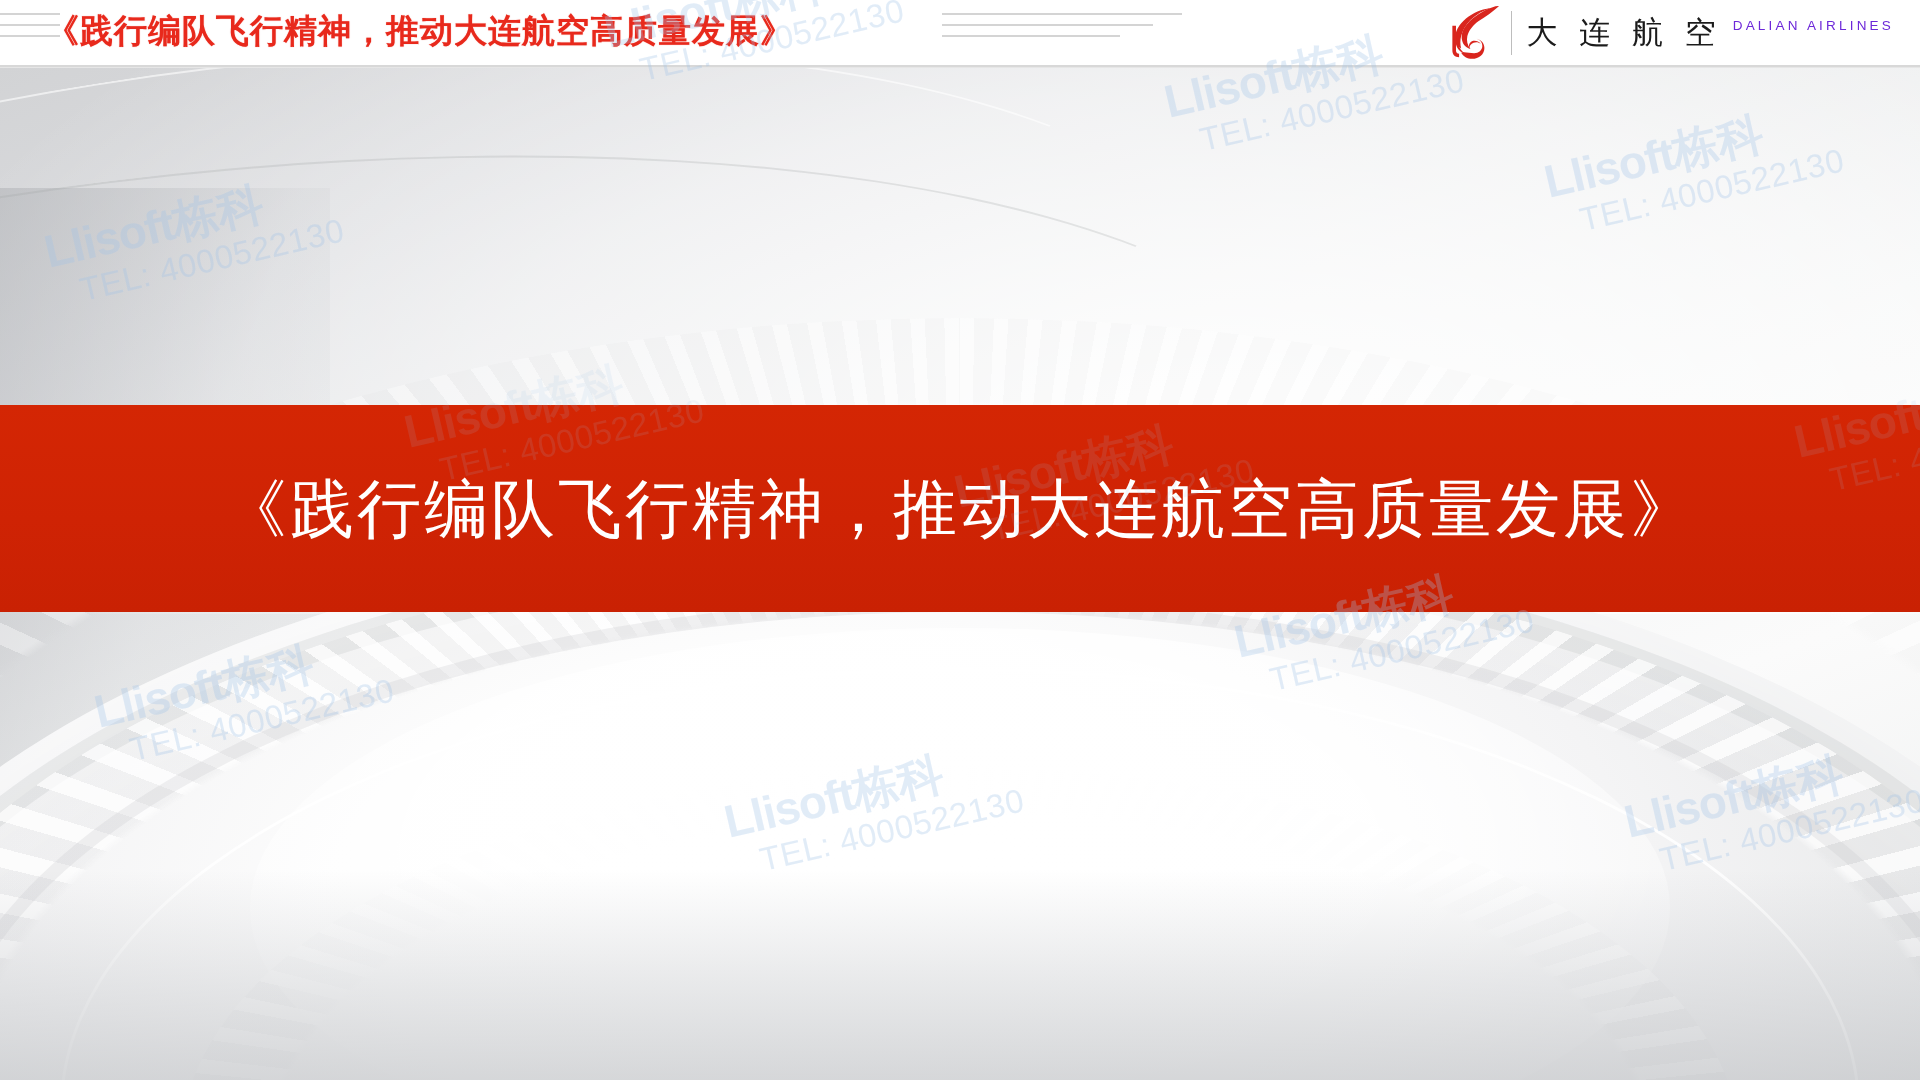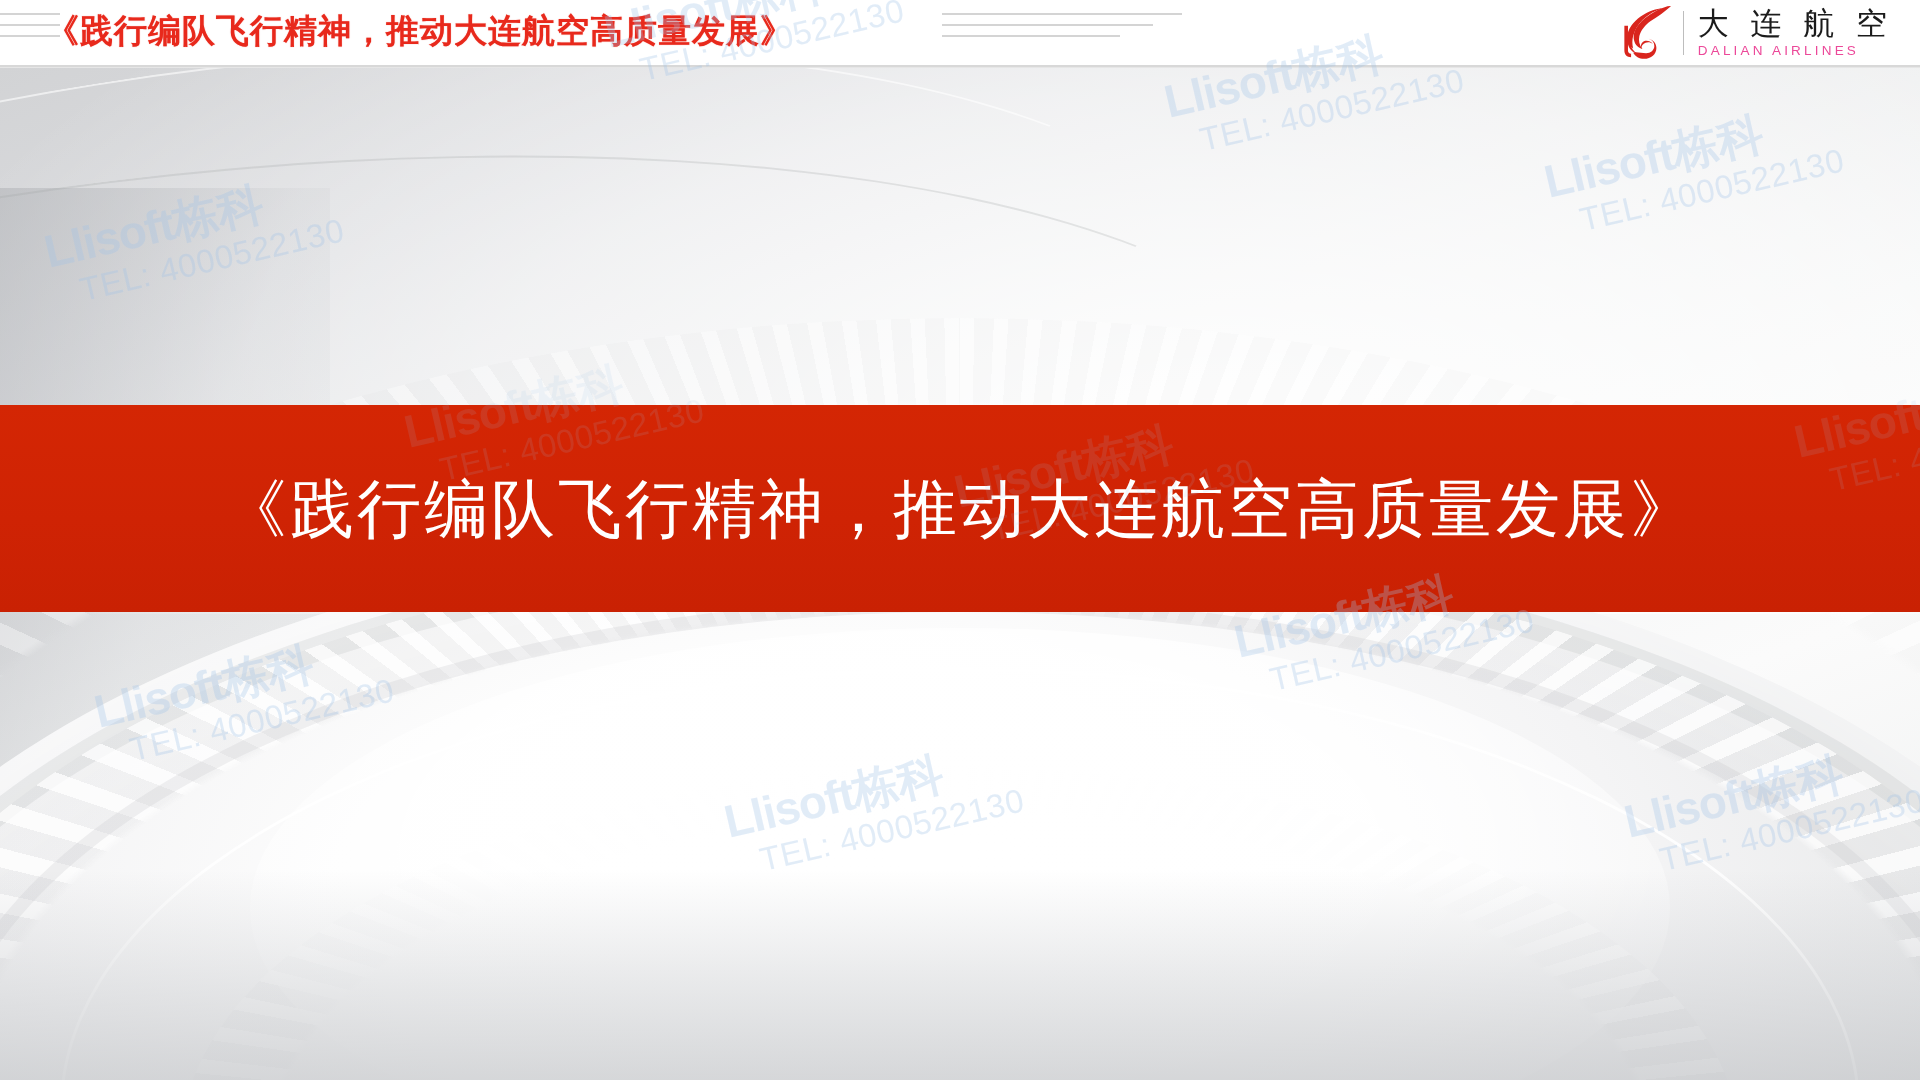--- a/index.html
+++ b/index.html
@@ -82,33 +82,33 @@
     gap: 0px;
     z-index: 5;
   }
   .logo-mark { width: 62px; height: 56px; flex: none; }
   .logo-div {
     width: 1px; height: 44px;
     background: #bdbdbd;
     margin: 0 14px 0 8px;
     flex: none;
   }
-  .logo-words { display: flex; flex-direction: column; justify-content: space-between; }
+  .logo-words { display: flex; flex-direction: row; justify-content: space-between; gap: 10px; }
   .logo-cn {
     font-family: "Liberation Serif", "DejaVu Serif", serif;
     font-size: 31px;
     letter-spacing: 7px;
     color: #1b1b1b;
     line-height: 34px;
     white-space: nowrap;
   }
   .logo-en {
     font-size: 13.5px;
     letter-spacing: 3.2px;
-    color: #ec4899;
+    color: #6d28d9;
     line-height: 17px;
     white-space: nowrap;
     margin-top: 1px;
   }
 
   
   .stage {
     position: absolute;
     top: 68px; left: 0;
     width: 1920px;

